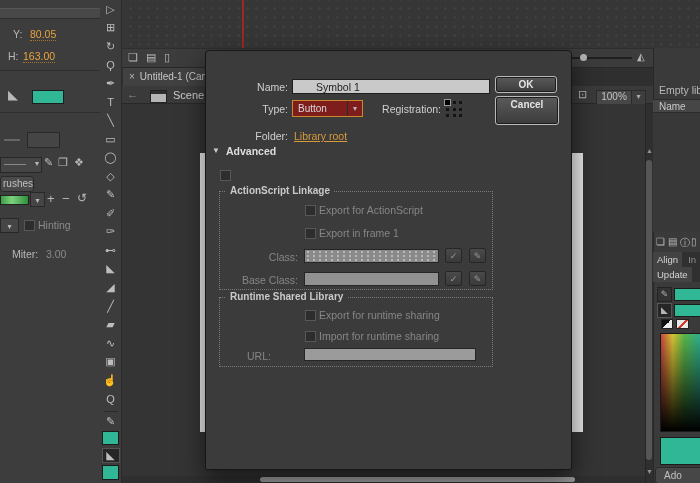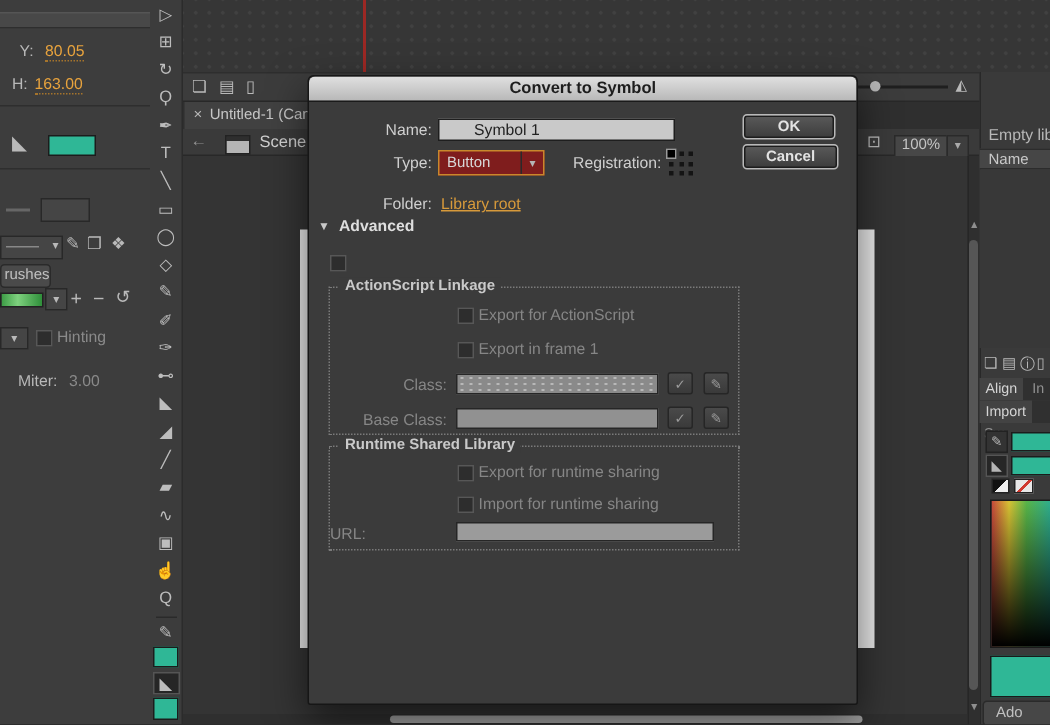--- a/index.html
+++ b/index.html
@@ -216,41 +216,40 @@
   <span class="abs icon" style="left:656px;top:236px;font-size:10px;">❏</span>
   <span class="abs icon" style="left:668px;top:236px;font-size:10px;">▤</span>
   <span class="abs icon" style="left:680px;top:236px;font-size:10px;">ⓘ</span>
   <span class="abs icon" style="left:691px;top:236px;font-size:10px;">▯</span>
 
   <div class="abs ptab-row" style="top:252px;">
     <span class="ptab">Align</span>
     <span class="ptab-frag" style="margin-left:3px;">In</span>
   </div>
   <div class="abs ptab-row" style="top:267px;">
-    <span class="ptab">Import</span>
+    <span class="ptab">Update</span>
     <span class="ptab-frag" style="margin-left:3px;">Sw</span>
   </div>
 
   <div class="abs sq-btn" style="left:657px;top:287px;width:13px;height:13px;line-height:13px;">✎</div>
   <div class="abs swatch" style="left:674px;top:288px;width:26px;height:11px;"></div>
   <div class="abs sq-btn" style="left:657px;top:303px;width:13px;height:13px;line-height:13px;background:#262626;border-color:#555;">◣</div>
   <div class="abs swatch" style="left:674px;top:304px;width:26px;height:11px;"></div>
   <div class="abs bw-icon" style="left:661px;top:319px;"></div>
   <div class="abs none-icon" style="left:676px;top:319px;"></div>
   <div class="abs grad-picker"></div>
   <div class="abs swatch" style="left:660px;top:437px;width:39px;height:26px;border-color:#1a1a1a;"></div>
   <div class="abs lp-btn" style="left:655px;top:467px;width:45px;height:15px;padding-left:8px;line-height:15px;background:#474747;">Ado</div>
 
   <div class="abs dialog">
-    <div class="abs dlg-title">Convert to Symbol</div>
 
     <div class="abs dlg-label" style="left:0;top:30px;width:82px;">Name:</div>
-    <input class="abs text-input" style="left: 86px; top: 28px; width: 158px; height: 15px; padding-left: 23px;" value="Symbol 1">
+    <input class="abs text-input" style="left: 86px; top: 28px; width: 198px; height: 15px; padding-left: 23px;" value="Symbol 1">
     <div class="abs dlg-btn" style="left:289px;top:25px;width:62px;height:17px;line-height:16px;">OK</div>
-    <div class="abs dlg-btn" style="left:289px;top:45px;width:64px;height:17px;line-height:16px;">Cancel</div>
+    <div class="abs dlg-btn" style="left:289px;top:45px;width:64px;height:29px;line-height:16px;">Cancel</div>
 
     <div class="abs dlg-label" style="left:0;top:52px;width:82px;">Type:</div>
     <div class="abs dropdown" style="left:86px;top:49px;width:71px;height:17px;">
       <span class="val">Button</span>
       <span class="arr">▾</span>
     </div>
     <div class="abs dlg-label" style="left:120px;top:52px;width:115px;">Registration:</div>
     <div class="abs reg-grid" style="left:238px;top:48px;">
       <span class="reg-sel"></span>
       <span class="reg-dot"></span>
@@ -286,19 +285,19 @@
       <div class="abs mini-btn" style="left:225px;top:79px;width:17px;height:15px;line-height:14px;">✓</div>
       <div class="abs mini-btn" style="left:249px;top:79px;width:17px;height:15px;line-height:14px;">✎</div>
     </div>
 
     <div class="abs group" style="left:13px;top:246px;width:272px;height:68px;">
       <span class="group-title">Runtime Shared Library</span>
       <div class="abs cb" style="left:85px;top:12px;"></div>
       <span class="abs dis-label" style="left:99px;top:11px;">Export for runtime sharing</span>
       <div class="abs cb" style="left:85px;top:33px;"></div>
       <span class="abs dis-label" style="left:99px;top:32px;">Import for runtime sharing</span>
-      <div class="abs dis-label" style="left:0;top:52px;width:78px;text-align:left;">URL:</div>
+      <div class="abs dis-label" style="left:0;top:52px;width:78px;text-align:center;">URL:</div>
       <div class="abs field-dis" style="left:84px;top:50px;width:172px;height:13px;background:#9b9b9b;"></div>
     </div>
 
   </div>
 
 </div>
 
 </body></html>

